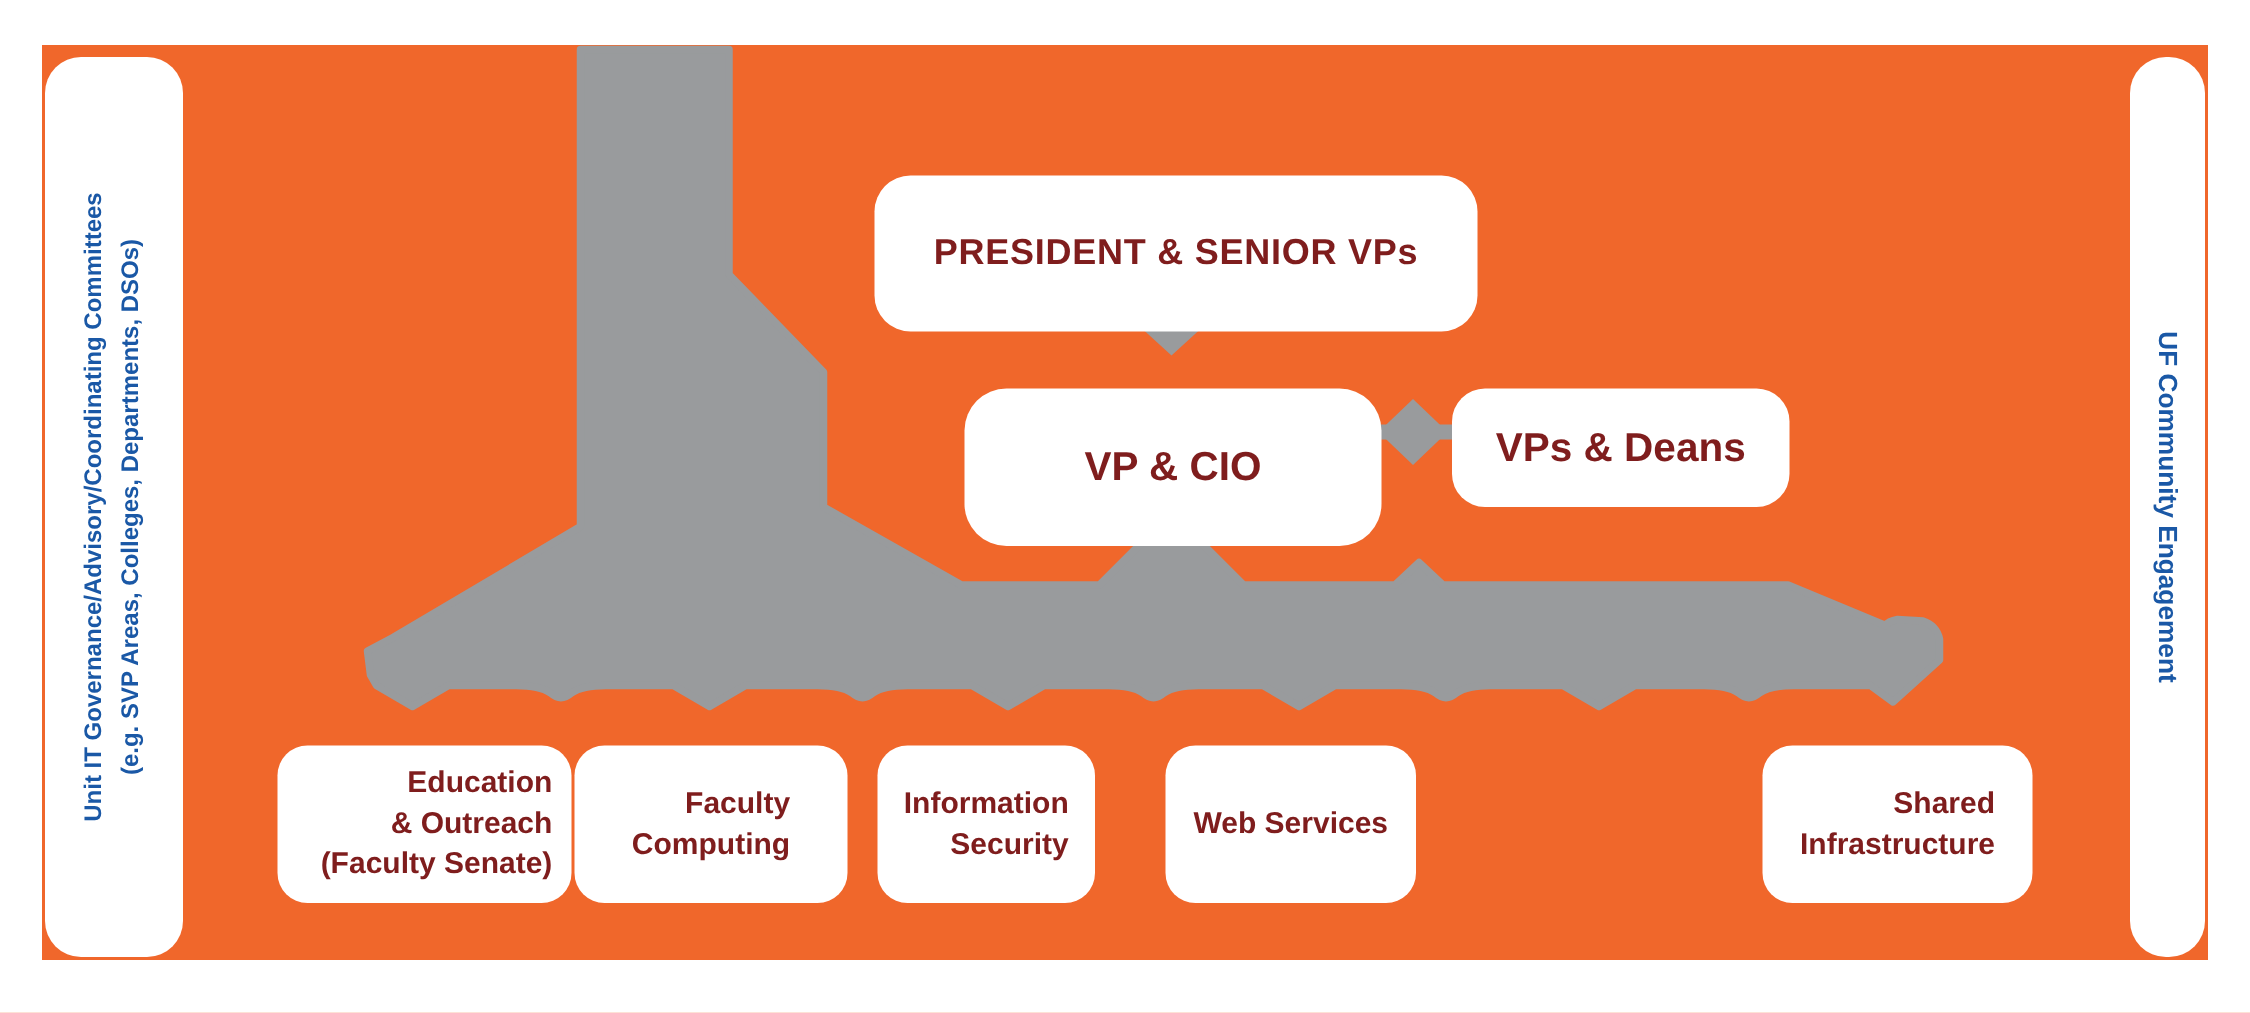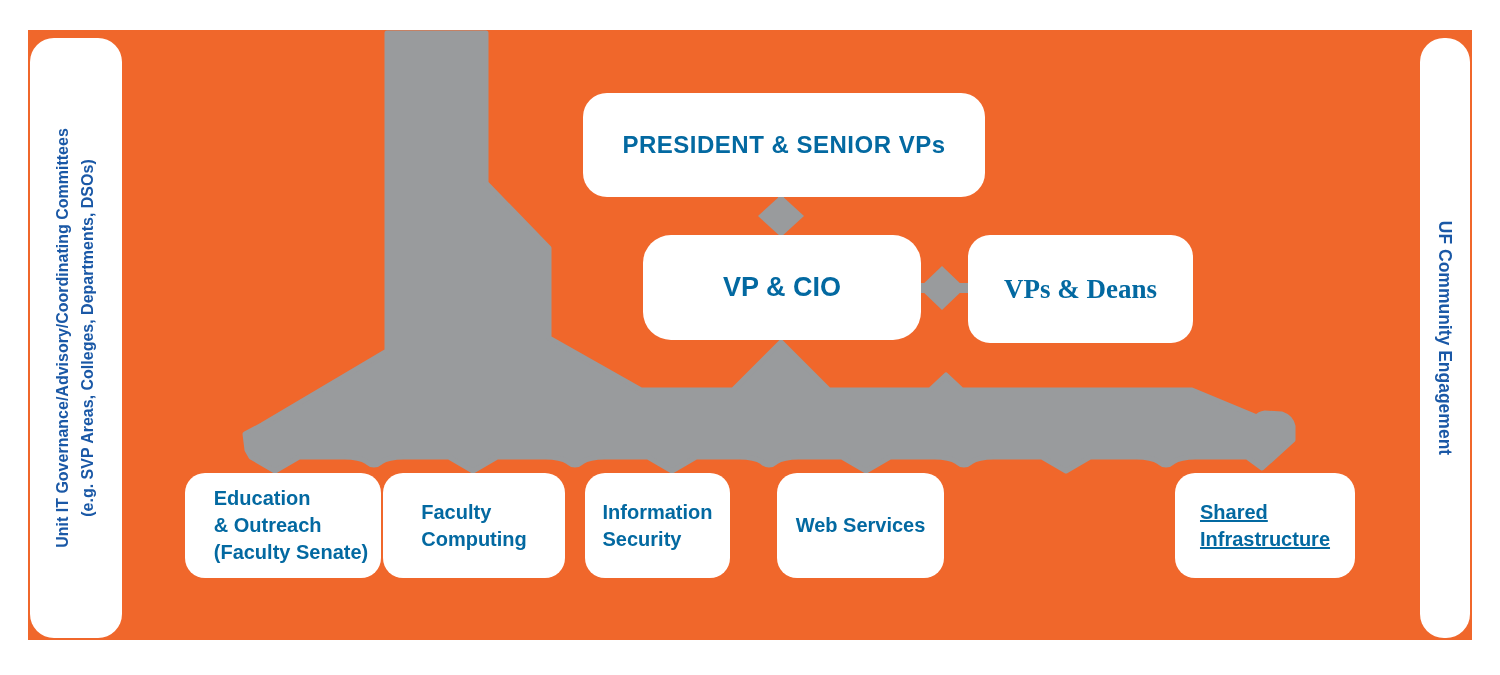--- a/index.html
+++ b/index.html
@@ -9,25 +9,25 @@
   }
   .orange-bg{
     position:absolute;left:28px;top:30px;width:1444px;height:610px;
     background:#F0672B;
   }
   .connector-svg{position:absolute;left:0;top:0;width:1500px;height:675px;}
   .gray-fill{fill:#999B9D;stroke:#999B9D;stroke-width:5;stroke-linejoin:round;}
   .gray-solid{fill:#999B9D;}
   .node{
     position:absolute;background:#ffffff;display:flex;align-items:center;justify-content:center;
-    text-align:left;color:#0369a1;white-space:pre;line-height:1.35;
+    text-align:right;color:#7f1d1d;white-space:pre;line-height:1.35;margin-top:24px;
   }
   .node-president{left:583px;top:93px;width:402px;height:104px;border-radius:24px;font-size:24px;letter-spacing:.5px;}
   .node-vpcio{left:643px;top:235px;width:278px;height:105px;border-radius:28px;font-size:27px;}
-  .node-vpsdeans{left:968px;top:235px;width:225px;height:108px;border-radius:22px;font-size:27px;font-family:Liberation Serif, serif;}
+  .node-vpsdeans{left:968px;top:235px;width:225px;height:79px;border-radius:22px;font-size:27px;}
   .node-unit{top:473px;height:105px;border-radius:20px;font-size:20px;}
   .vbar{position:absolute;background:#ffffff;border-radius:24px;}
   .vbar-left{left:30px;top:38px;width:92px;height:600px;}
   .vbar-right{left:1420px;top:38px;width:50px;height:600px;}
   .rot-inner{
     position:absolute;left:50%;top:50%;display:flex;flex-direction:column;
     align-items:center;justify-content:center;text-align:center;color:#1A58A6;
   }
   .rot-left{width:600px;height:92px;transform:translate(-50%,-50%) rotate(-90deg);font-size:16px;line-height:1.55;}
   .rot-right{width:600px;height:50px;transform:translate(-50%,-50%) rotate(90deg);font-size:17.5px;}
@@ -101,18 +101,18 @@
     <span>Faculty
 Computing</span>
   </div>
   <div class="node node-unit" style="left:585px;width:145px;">
     <span>Information
 Security</span>
   </div>
   <div class="node node-unit" style="left:777px;width:167px;">
     <span>Web Services</span>
   </div>
-  <div class="node node-unit" style="left:1175px;width:180px;text-decoration:underline;">
+  <div class="node node-unit" style="left:1175px;width:180px;">
     <span>Shared
 Infrastructure</span>
   </div>
 
 </div>
 
 </body></html>

